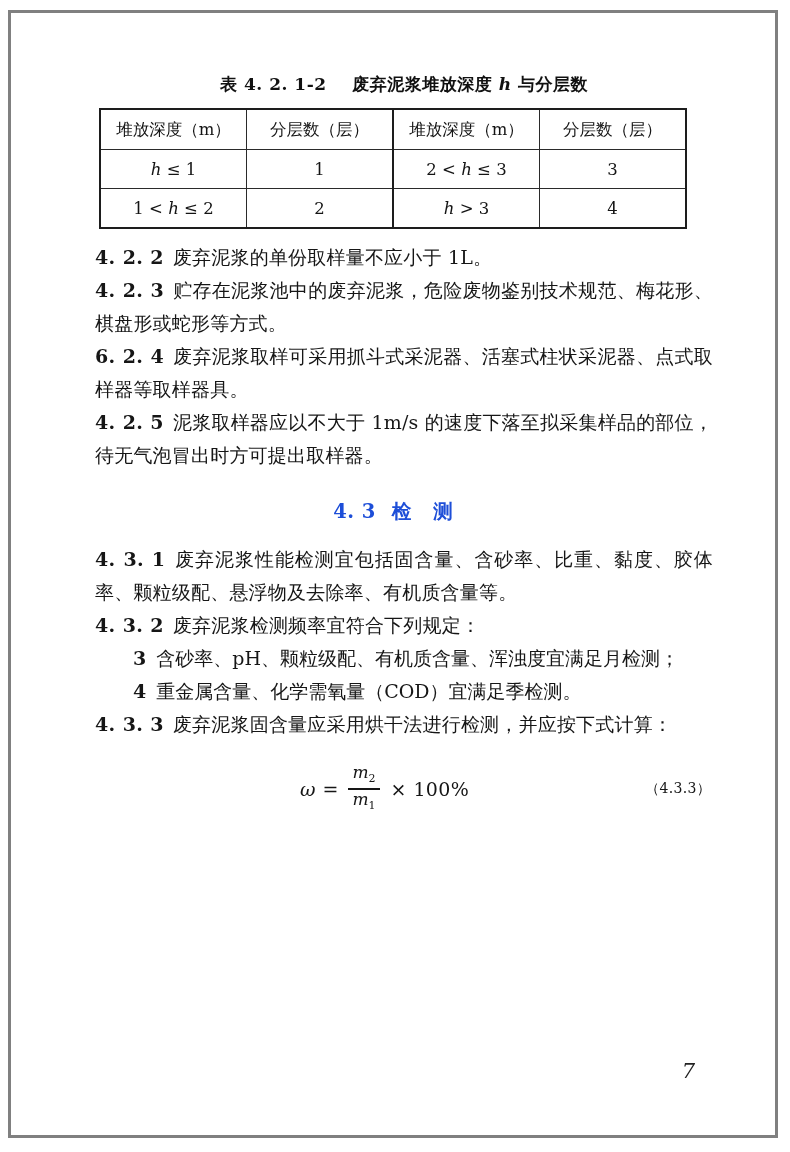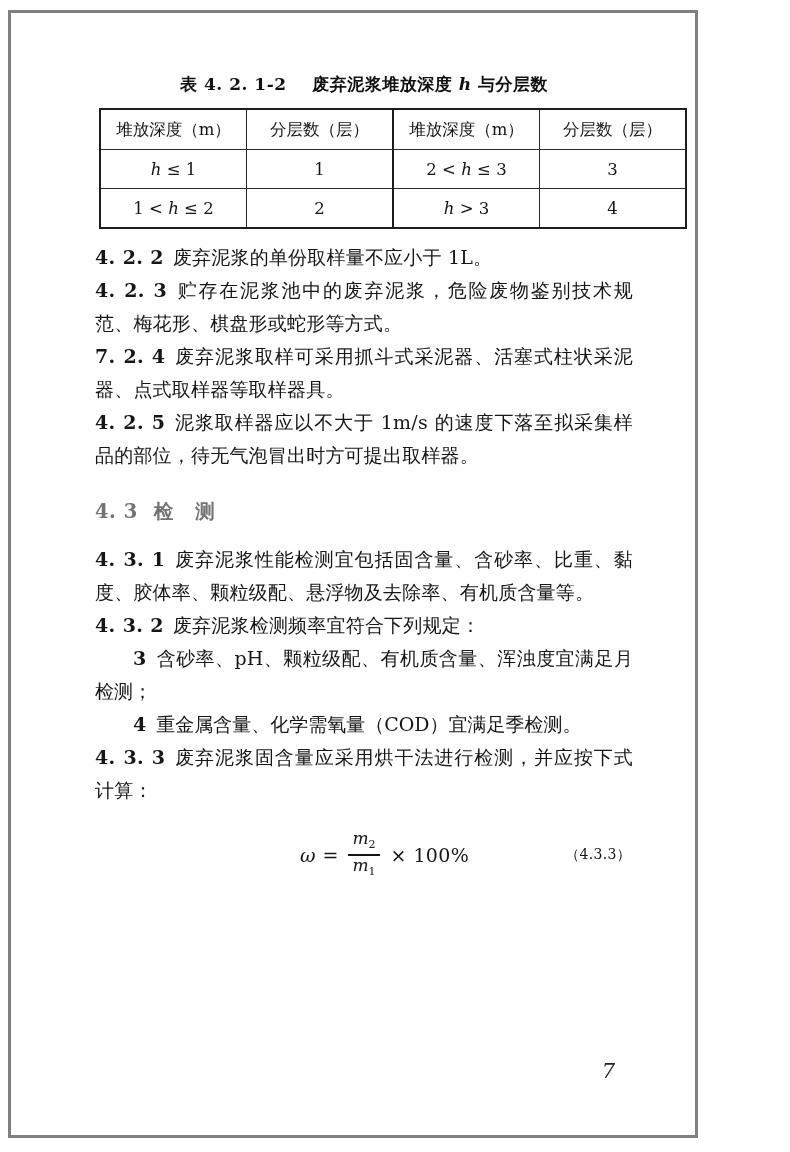--- a/index.html
+++ b/index.html
@@ -13,21 +13,21 @@
     font-family: "DejaVu Serif", "Liberation Serif", serif;
     color: #1a1a1a;
     overflow: hidden;
   }
 
   
   .page-frame {
     position: absolute;
     left: 8px;
     top: 10px;
-    width: 690px;
+    width: 770px;
     height: 1128px;
     border: 3px solid #808080;
     box-sizing: border-box;
     background: #ffffff;
   }
 
   .page-inner {
     position: absolute;
     left: 0;
     top: 0;
@@ -109,24 +109,25 @@
     text-indent: 38px;
     color: #161616;
   }
   .listnum {
     font-weight: bold;
     margin-right: 10px;
   }
 
   
   .section-head {
+    text-align: center;
     font-size: 19.5px;
     font-weight: bold;
     margin: 26px 0 18px 0;
-    color: #737373;
+    color: #1d4ed8;
     letter-spacing: 1px;
   }
   .section-head .hnum { margin-right: 16px; letter-spacing: 0.5px; }
   .section-head .htitle { letter-spacing: 22px; }
 
   
   .formula-row {
     display: flex;
     align-items: center;
     margin: 22px 0 0 0;
@@ -230,21 +231,21 @@
     </table>
 
     <div class="clause-wrap">
       <p class="clause">
         <span class="num">4. 2. 2</span><span>废弃泥浆的单份取样量不应小于 1L。</span>
       </p>
       <p class="clause">
         <span class="num">4. 2. 3</span><span>贮存在泥浆池中的废弃泥浆，危险废物鉴别技术规范、梅花形、棋盘形或蛇形等方式。</span>
       </p>
       <p class="clause">
-        <span class="num">7. 2. 4</span><span>废弃泥浆取样可采用抓斗式采泥器、活塞式柱状采泥器、点式取样器等取样器具。</span>
+        <span class="num">6. 2. 4</span><span>废弃泥浆取样可采用抓斗式采泥器、活塞式柱状采泥器、点式取样器等取样器具。</span>
       </p>
       <p class="clause">
         <span class="num">4. 2. 5</span><span>泥浆取样器应以不大于 1m/s 的速度下落至拟采集样品的部位，待无气泡冒出时方可提出取样器。</span>
       </p>
     </div>
 
     <div class="section-head">
       <span class="hnum">4. 3</span><span class="htitle">检测</span>
     </div>
 

